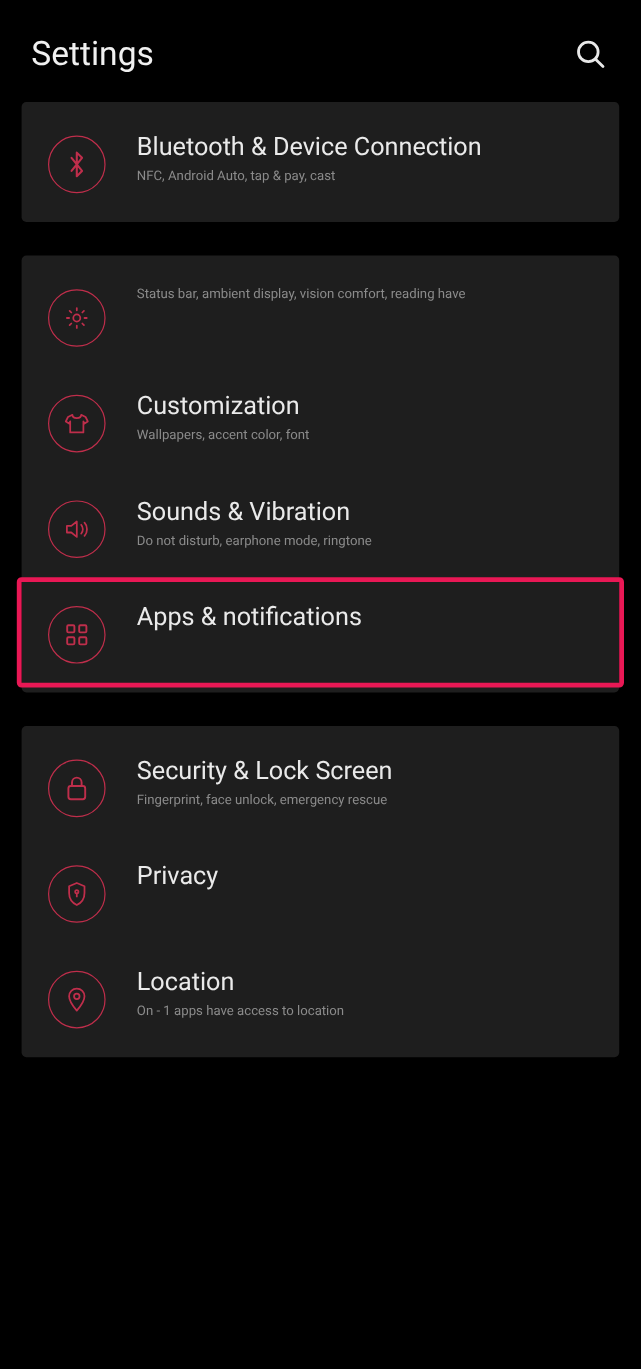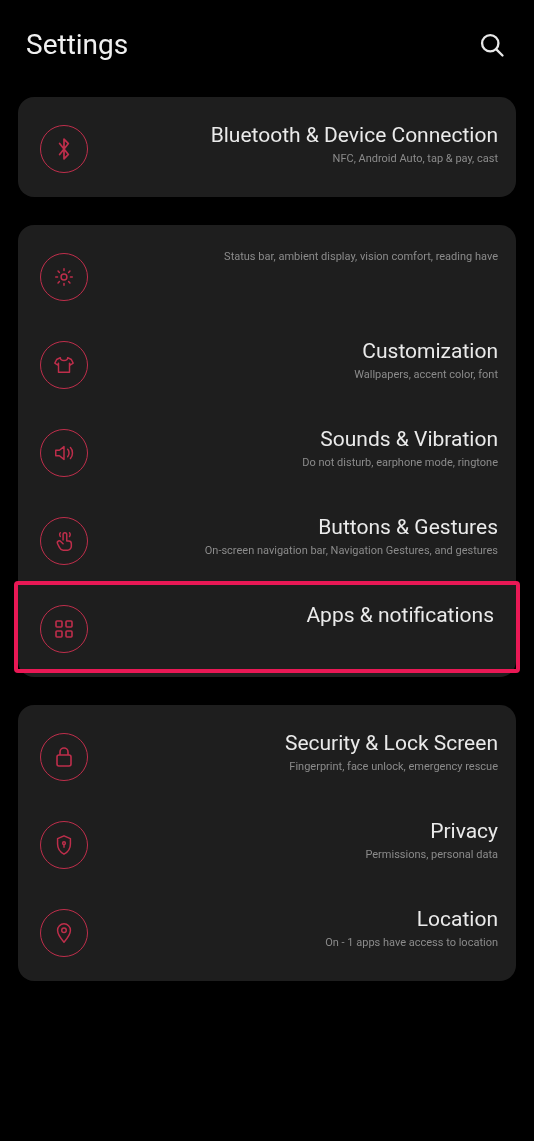--- a/index.html
+++ b/index.html
@@ -8,43 +8,42 @@
     height: 1141px;
     background: #000;
     font-family: -apple-system, BlinkMacSystemFont, "Segoe UI", Roboto, sans-serif;
     color: #e8e8e8;
     overflow: hidden;
   }
   .header {
     display: flex;
     align-items: center;
     justify-content: space-between;
-    padding: 28px 26px 36px 26px;
+    padding: 28px 26px 24px 26px;
   }
   .header-title {
     font-size: 28px;
     font-weight: 400;
     color: #f0f0f0;
   }
   .search-btn {
     width: 32px;
     height: 32px;
     display: flex;
     align-items: center;
     justify-content: center;
   }
   .content {
     padding: 0 18px;
   }
   .card {
     background: #1e1e1e;
-    border-radius: 16px;
+    border-radius: 4px;
     padding: 6px 0;
     margin-bottom: 28px;
-    text-align: right;
   }
   .row {
     display: flex;
     align-items: flex-start;
     padding: 18px 18px 18px 22px;
     position: relative;
   }
   .icon-circle {
     flex: 0 0 48px;
     width: 48px;
@@ -149,32 +148,20 @@
           <path d="M16 6 C18 8 18 12 16 14"></path>
           <path d="M19 4 C22 7 22 13 19 16"></path>
         </svg>
       </div>
       <div class="row-text">
         <div class="row-title">Sounds &amp; Vibration</div>
         <div class="row-sub">Do not disturb, earphone mode, ringtone</div>
       </div>
     </div>
 
-    <div class="row">
-      <div class="icon-circle">
-        <svg width="20" height="22" viewBox="0 0 20 24" fill="none" stroke="#bf2e4b" stroke-width="1.6" stroke-linecap="round" stroke-linejoin="round">
-          <path d="M9 11 L9 5 C9 4 9.8 3 11 3 C12.2 3 13 4 13 5 L13 12 L15 12 C17 12 18 13 18 15 L18 18 C18 20 16 22 14 22 L9 22 C7 22 6 21 5 19 L3 15 C2.5 14 3 12.5 4 12 C5 11.5 6 12 7 13 L9 15"></path>
-          <path d="M6 7 C5 6 5 4 6 3 M16 3 C17 4 17 6 16 7"></path>
-        </svg>
-      </div>
-      <div class="row-text">
-        <div class="row-title">Buttons &amp; Gestures</div>
-        <div class="row-sub">On-screen navigation bar, Navigation Gestures, and gestures</div>
-      </div>
-    </div>
 
     <div class="row highlighted">
       <div class="icon-circle">
         <svg width="20" height="20" viewBox="0 0 20 20" fill="none" stroke="#bf2e4b" stroke-width="1.6">
           <rect x="2" y="2" width="6" height="6" rx="1"></rect>
           <rect x="12" y="2" width="6" height="6" rx="1"></rect>
           <rect x="2" y="12" width="6" height="6" rx="1"></rect>
           <rect x="12" y="12" width="6" height="6" rx="1"></rect>
         </svg>
       </div>
@@ -203,21 +190,20 @@
     <div class="row">
       <div class="icon-circle">
         <svg width="20" height="22" viewBox="0 0 20 24" fill="none" stroke="#bf2e4b" stroke-width="1.6" stroke-linejoin="round">
           <path d="M10 2 L17 5 L17 11 C17 16 14 20 10 22 C6 20 3 16 3 11 L3 5 Z"></path>
           <circle cx="10" cy="10" r="1.5"></circle>
           <line x1="10" y1="12" x2="10" y2="15"></line>
         </svg>
       </div>
       <div class="row-text">
         <div class="row-title">Privacy</div>
-        <div class="row-sub">Permissions, personal data</div>
       </div>
     </div>
 
     <div class="row">
       <div class="icon-circle">
         <svg width="18" height="22" viewBox="0 0 18 24" fill="none" stroke="#bf2e4b" stroke-width="1.6" stroke-linejoin="round">
           <path d="M9 22 C9 22 16 14 16 9 C16 5 13 2 9 2 C5 2 2 5 2 9 C2 14 9 22 9 22 Z"></path>
           <circle cx="9" cy="9" r="2.5"></circle>
         </svg>
       </div>

